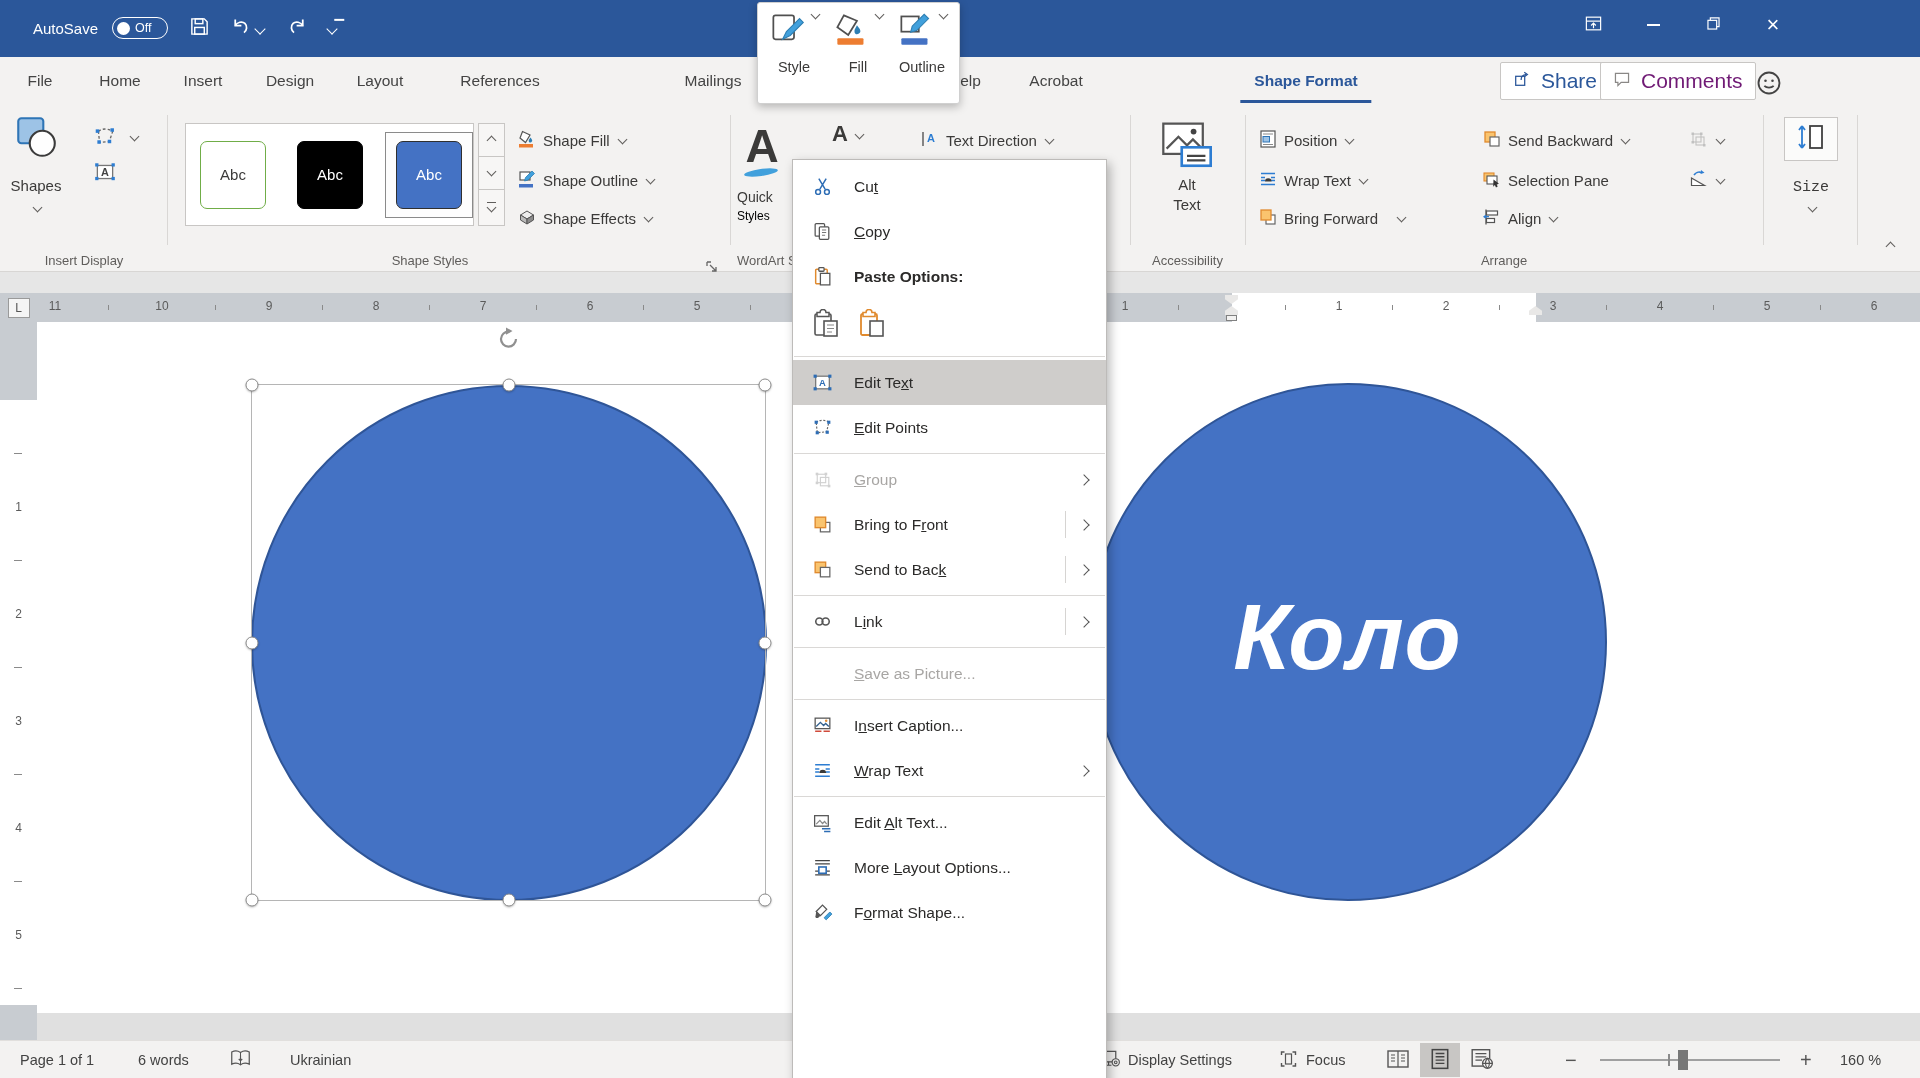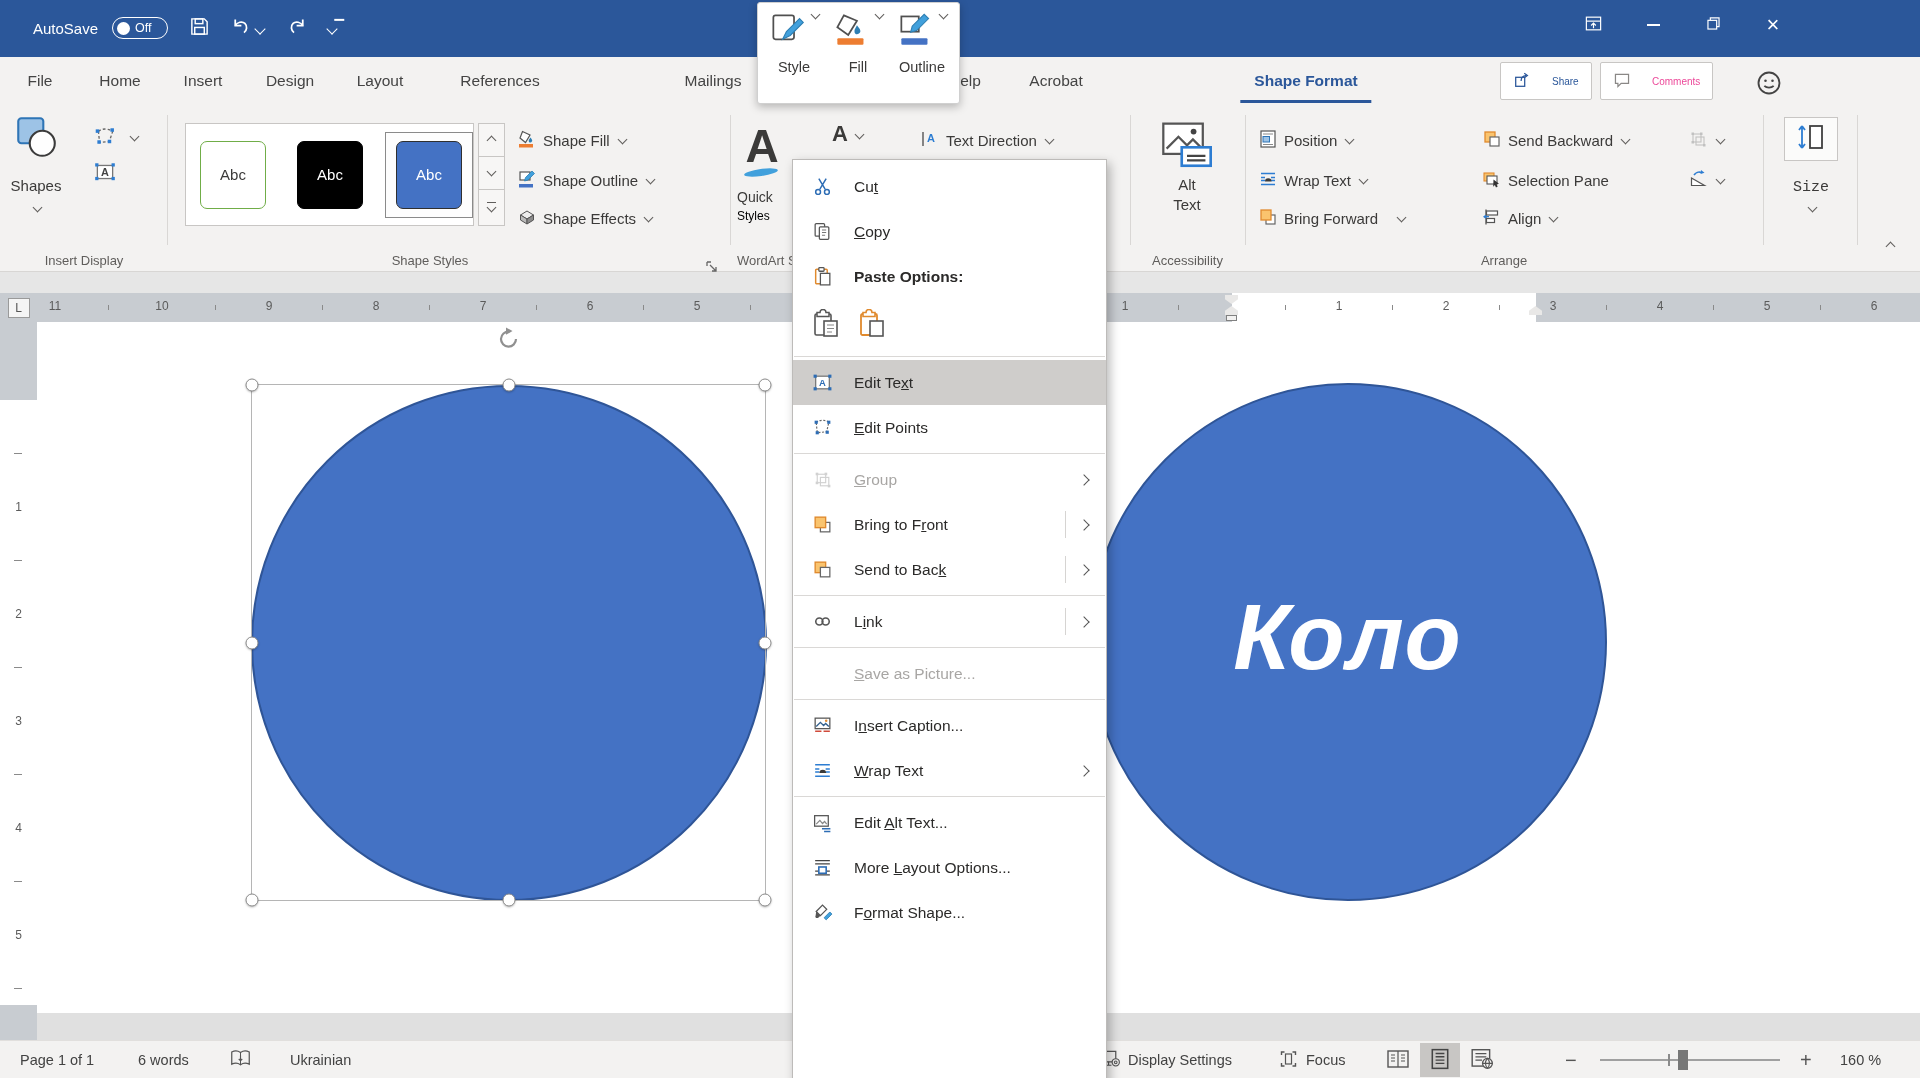--- a/index.html
+++ b/index.html
@@ -24,23 +24,23 @@
   .winbtn svg { width:19px; height:19px; }
   #win-ribbonopts { left:1570px; } #win-min { left:1630px; } #win-restore { left:1690px; } #win-close { left:1750px; }
   #win-min .bar { width:13px; height:1.8px; background:#fff; }
   #win-close span { font-size:22px; line-height:1; }
 
   
   #tabrow { position:absolute; left:0; top:57px; width:1920px; height:48px; background:#f3f2f1; }
   .rtab { position:absolute; top:0; height:48px; transform:translateX(-50%); display:flex; align-items:center; font-size:15.5px; color:#444; cursor:default; white-space:nowrap; padding:0 6px; }
   .rtab.active { color:#2b579a; font-weight:bold; }
   .rtab.active::after { content:""; position:absolute; left:-8px; right:-8px; bottom:2px; height:3px; background:#2b579a; }
-  .pillbtn { position:absolute; top:5px; height:38px; border:1px solid #c8c6c4; border-radius:2px; background:#fff; display:flex; align-items:center; gap:21px; padding:0 12px; font-size:10px; cursor:default; }
+  .pillbtn { position:absolute; top:5px; height:38px; border:1px solid #c8c6c4; border-radius:2px; background:#fff; display:flex; align-items:center; gap:10px; padding:0 12px; font-size:21px; cursor:default; }
   #share-btn { left:1500px; color:#2b579a; }
-  #comments-btn { left:1600px; color:#ec4899; }
+  #comments-btn { left:1600px; color:#701a75; }
   .pillbtn svg { width:18px; height:18px; }
   #smiley { position:absolute; left:1755px; top:12px; width:28px; height:28px; cursor:default; }
   #smiley svg { width:28px; height:28px; }
 
   
   #ribbon { position:absolute; left:0; top:105px; width:1920px; height:167px; background:#f3f2f1; border-bottom:1px solid #d8d6d4; }
   .rb-divider { position:absolute; top:10px; height:130px; width:1px; background:#d9d7d5; }
   .grp-label { position:absolute; top:148px; font-size:13px; color:#5f5d5b; text-align:center; white-space:nowrap; cursor:default; }
   .rb-row { position:absolute; display:flex; align-items:center; gap:6px; font-size:15px; color:#3b3a39; white-space:nowrap; cursor:default; }
   .rb-row svg { width:20px; height:20px; }

